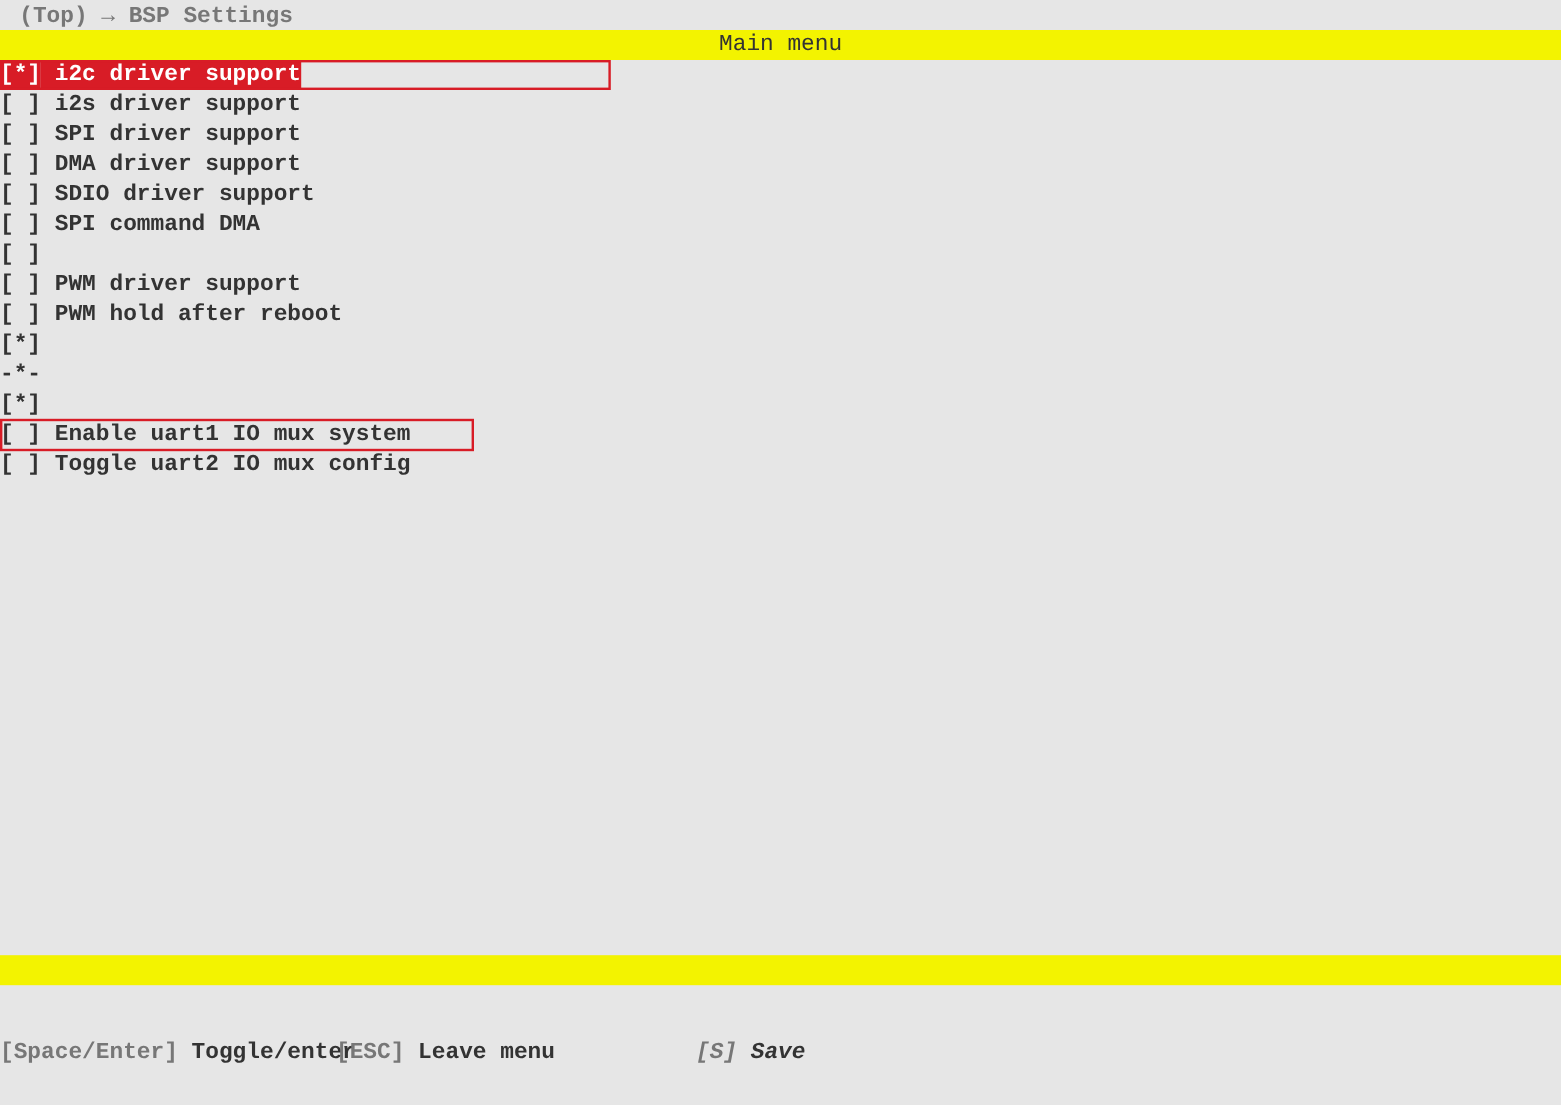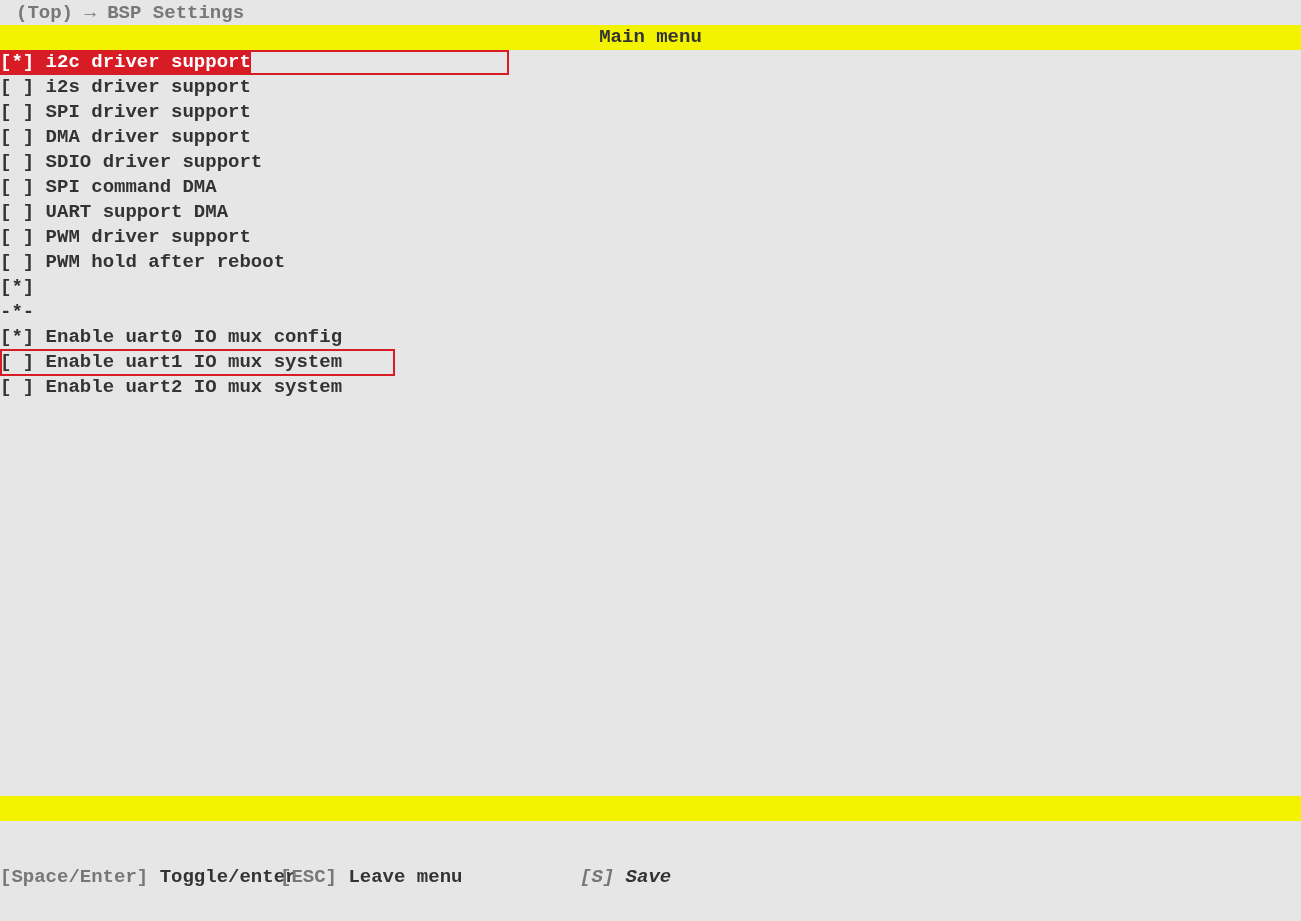--- a/index.html
+++ b/index.html
@@ -22,21 +22,21 @@
       color: #777;
       padding: 2px 16px;
       height: 25px;
     }
     .title-bar {
       background: #f3f300;
       color: #333;
       height: 25px;
       line-height: 25px;
       text-align: center;
-      font-weight: 700;
+      font-weight: 400;
     }
     .menu-area {
       background: #e6e6e6;
     }
     .menu-item {
       white-space: pre;
       height: 25px;
       line-height: 25px;
       color: #333;
       display: flex;
@@ -105,42 +105,42 @@
   <div class="menu-item">
     <span class="indicator">[ ]</span><span class="label"> DMA driver support</span>
   </div>
   <div class="menu-item">
     <span class="indicator">[ ]</span><span class="label"> SDIO driver support</span>
   </div>
   <div class="menu-item">
     <span class="indicator">[ ]</span><span class="label"> SPI command DMA</span>
   </div>
   <div class="menu-item">
-    <span class="indicator">[ ]</span><span class="label"> UART support DMA</span>
+    <span class="indicator">[ ]</span>
   </div>
   <div class="menu-item">
     <span class="indicator">[ ]</span><span class="label"> PWM driver support</span>
   </div>
   <div class="menu-item">
     <span class="indicator">[ ]</span><span class="label"> PWM hold after reboot</span>
   </div>
   <div class="menu-item">
     <span class="indicator">[*]</span>
   </div>
   <div class="menu-item">
     <span class="indicator">-*-</span>
   </div>
   <div class="menu-item">
-    <span class="indicator">[*]</span><span class="label"> Enable uart0 IO mux config</span>
+    <span class="indicator">[*]</span>
   </div>
   <div class="menu-item">
     <span class="indicator">[ ]</span><span class="label"> Enable uart1 IO mux system</span>
   </div>
   <div class="menu-item">
-    <span class="indicator">[ ]</span><span class="label"> Enable uart2 IO mux system</span>
+    <span class="indicator">[ ]</span><span class="label"> Toggle uart2 IO mux config</span>
   </div>
 </div>
 
 <div class="red-border-box" style="top:50px; left:0; width:509px; height:25px;"></div>
 <div class="red-border-box" style="top:349px; left:0; width:395px; height:27px;"></div>
 
 <div class="separator" style="top:796px;"></div>
 
 <div class="footer" style="top:821px;">
   <div class="footer-row">

